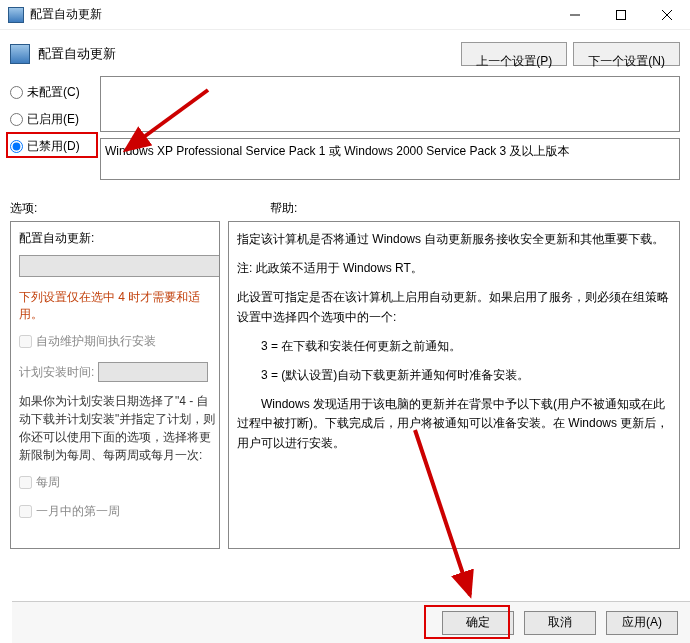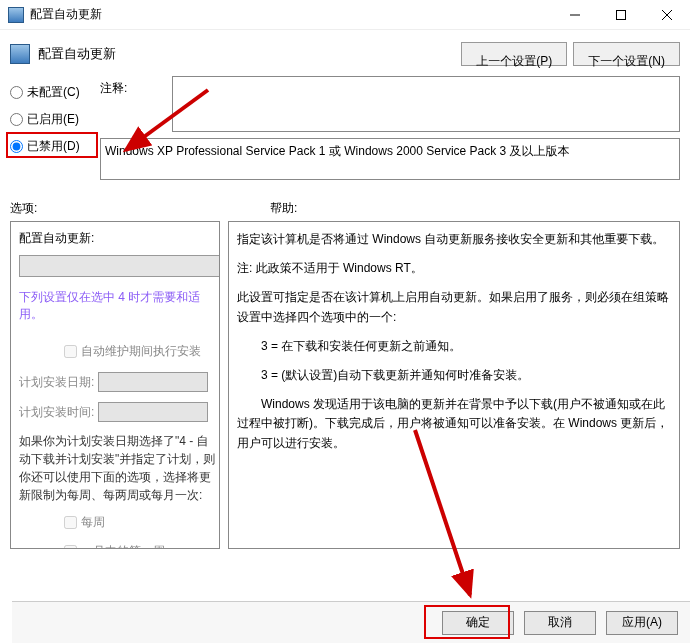--- a/index.html
+++ b/index.html
@@ -32,22 +32,22 @@
 
 .panels { display: flex; padding: 0 10px; gap: 8px; height: 328px; }
 .panel { border: 1px solid #888; padding: 8px 2px 8px 8px; overflow-y: scroll; position: relative; }
 .panel-left { width: 210px; }
 .panel-right { flex: 1; line-height: 1.6; padding-right: 4px; }
 .panel-right p { margin-bottom: 10px; }
 .panel-right .indent { text-indent: 2em; }
 
 .opt-title { margin-bottom: 8px; }
 .opt-select { width: 210px; height: 22px; border: 1px solid #999; background: #e5e5e5; margin-bottom: 12px; }
-.opt-text { margin-bottom: 20px; color: #8b5cf6; }
-.opt-check { display: flex; align-items: center; gap: 4px; margin-bottom: 12px; color: #888; margin-left: 45px; }
+.opt-text { margin-bottom: 10px; color: #c2410c; }
+.opt-check { display: flex; align-items: center; gap: 4px; margin-bottom: 12px; color: #888; }
 .opt-check input { margin: 0; }
 .opt-row { display: flex; align-items: center; gap: 4px; margin-bottom: 10px; color: #888; }
 .opt-row .mini-select { width: 110px; height: 20px; border: 1px solid #999; background: #e5e5e5; }
 .opt-para { color: #333; margin-bottom: 10px; line-height: 1.5; }
 
 .bottom-bar { position: absolute; bottom: 0; left: 12px; right: 0; height: 42px; display: flex; align-items: center; justify-content: flex-end; padding: 0 12px; gap: 10px; border-top: 1px solid #ccc; background: #f7f7f7; }
 .btn { height: 24px; width: 72px; border: 1px solid #888; background: #e8e8e8; }
 .ok-highlight { position: absolute; right: 180px; bottom: 4px; width: 86px; height: 34px; border: 2px solid #d00; pointer-events: none; }
 
 .arrow1 { position: absolute; left: 118px; top: 85px; pointer-events: none; }
@@ -98,21 +98,20 @@
       <span>已启用(E)</span>
     </label>
     <label class="radio-item">
       <input type="radio" name="state" checked="" style="">
       <span>已禁用(D)</span>
     </label>
     <div class="radio-highlight"></div>
   </div>
   <div class="right-col">
     <div class="field-row">
-      <div class="field-label">注释:</div>
       <textarea class="comment-box" style=""></textarea>
     </div>
     <div class="field-row">
       <div class="platform-box">Windows XP Professional Service Pack 1 或 Windows 2000 Service Pack 3 及以上版本</div>
     </div>
   </div>
 </div>
 
 <div class="labels-row">
   <div class="lbl-left">选项:</div>
@@ -121,24 +120,20 @@
 
 <div class="panels">
   <div class="panel panel-left">
     <div class="opt-title">配置自动更新:</div>
     <div class="opt-select"></div>
     <div class="opt-text">下列设置仅在选中 4 时才需要和适用。</div>
     <label class="opt-check">
       <input type="checkbox" disabled="" style="">
       <span>自动维护期间执行安装</span>
     </label>
-    <div class="opt-row">
-      <span>计划安装日期:</span>
-      <div class="mini-select"></div>
-    </div>
     <div class="opt-row">
       <span>计划安装时间:</span>
       <div class="mini-select"></div>
     </div>
     <div class="opt-para">如果你为计划安装日期选择了"4 - 自动下载并计划安装"并指定了计划，则你还可以使用下面的选项，选择将更新限制为每周、每两周或每月一次:</div>
     <label class="opt-check">
       <input type="checkbox" disabled="" style="">
       <span>每周</span>
     </label>
     <label class="opt-check">

